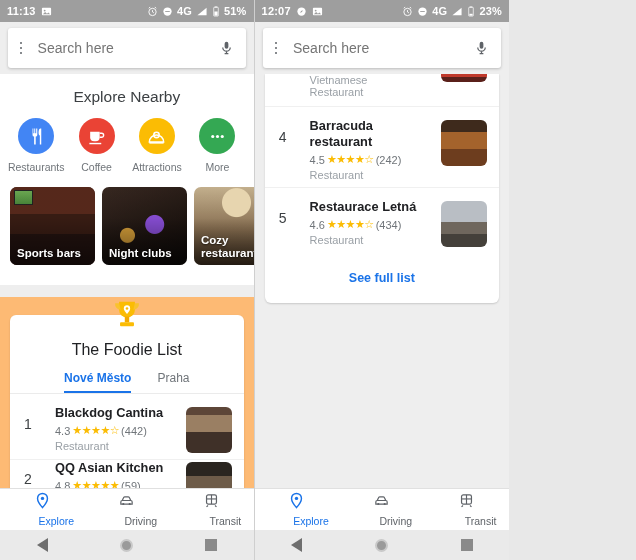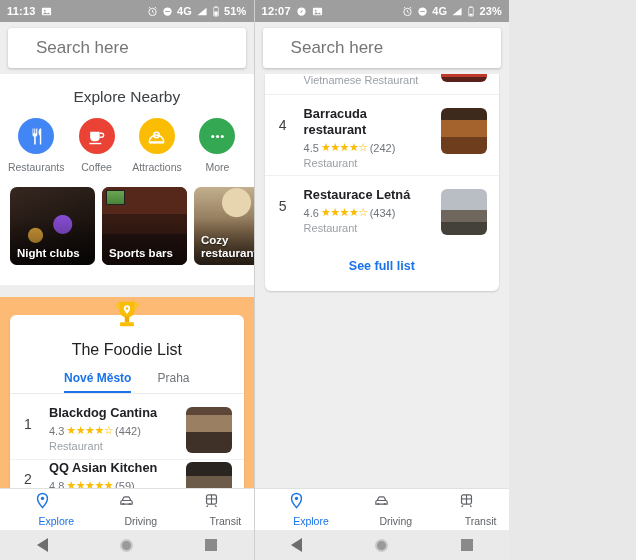--- a/index.html
+++ b/index.html
@@ -35,21 +35,21 @@
   
   .searchwrap { flex: 0 0 52px; background: #eeeeee; padding: 6px 8px 6px 8px; }
   .searchbar {
     height: 40px; background: #ffffff; border-radius: 3px;
     display: flex; align-items: center; padding: 0 12px;
     box-shadow: 0 1px 3px rgba(0,0,0,.22);
   }
   .hamburger { width: 18px; display: flex; flex-direction: column; gap: 3px; cursor: pointer; }
   .hamburger i { display: block; height: 2px; background: #5f6368; border-radius: 1px; }
   .search-input {
-    flex: 1; border: none; outline: none; font-size: 17px;
+    flex: 1; border: none; outline: none; font-size: 14px;
     color: #70757a; margin-left: 16px; background: transparent;
     font-family: "Liberation Sans", sans-serif;
   }
   .mic svg { display: block; }
 
   
   .body { flex: 1 1 auto; overflow: hidden; position: relative; background: #eeeeee; }
   .card { background: #fff; }
 
   
@@ -96,21 +96,21 @@
   .foodie-wrap { margin-top: 12px; position: relative; padding-top: 18px; background: #fdba74; }
   .trophy { position: absolute; left: 0; right: 0; top: 0; display: flex; justify-content: center; z-index: 3; }
   .foodie-card { background: #fff; margin: 0 10px; border-radius: 6px; padding: 26px 0 0 0;
     box-shadow: 0 1px 2px rgba(0,0,0,.16); }
   .foodie-title { text-align: center; font-size: 16px; color: #202124; }
   .tabs { display: flex; justify-content: center; gap: 26px; margin-top: 12px; }
   .tab { font-size: 12px; color: #70757a; padding-bottom: 6px; cursor: pointer; }
   .tab.active { color: #1a73e8; font-weight: bold; border-bottom: 2.5px solid #1a73e8; }
 
   .plist { border-top: 1px solid #ebebeb; margin-top: 0; }
-  .prow { display: flex; align-items: flex-start; padding: 11px 12px 6px 10px; gap: 13px; cursor: pointer;
+  .prow { display: flex; align-items: flex-start; padding: 11px 12px 6px 10px; gap: 19px; cursor: pointer;
     border-bottom: 1px solid #f0f0f0; }
   .prank { width: 16px; font-size: 14px; color: #3c4043; text-align: center; padding-top: 11px; flex: 0 0 16px; }
   .pinfo { flex: 1 1 auto; min-width: 0; }
   .pname { font-size: 12.8px; font-weight: bold; color: #202124; line-height: 16px; }
   .prating { display: flex; align-items: center; gap: 2px; margin-top: 3px; font-size: 11px; color: #70757a; }
   .stars { color: #fbbc04; font-size: 11px; letter-spacing: -.5px; }
   .pcount { color: #70757a; font-size: 11px; }
   .pcat { font-size: 11px; color: #9aa0a6; margin-top: 3px; }
   .pthumb { flex: 0 0 46px; width: 46px; height: 46px; border-radius: 6px; overflow: hidden; margin-top: 2px; }
   .th-a { background: linear-gradient(180deg,#5d4638 0 18%, #9a7f63 18% 55%, #3f3028 55%); }
@@ -282,28 +282,28 @@
                   <circle cx="18" cy="12" r="2" fill="#fff"></circle>
                 </svg>
             </div>
             <div class="cat-label">More</div>
           </div>
 
         </div>
 
         <div class="tiles">
           <div class="tile">
+            <div class="ph ph-sportsbar"></div>
+            <div class="shade"></div>
+            <div class="cap">Sports bars</div>
+          </div>
+          <div class="tile">
             <div class="ph ph-nightclub"></div>
             <div class="shade"></div>
             <div class="cap">Night clubs</div>
-          </div>
-          <div class="tile">
-            <div class="ph ph-sportsbar"></div>
-            <div class="shade"></div>
-            <div class="cap">Sports bars</div>
           </div>
           <div class="tile">
             <div class="ph ph-cozy"></div>
             <div class="shade"></div>
             <div class="cap">Cozy restaurants</div>
           </div>
           <div class="tile">
             <div class="ph ph-romantic"></div>
             <div class="shade"></div>
             <div class="cap">Romantic restaurants</div>

